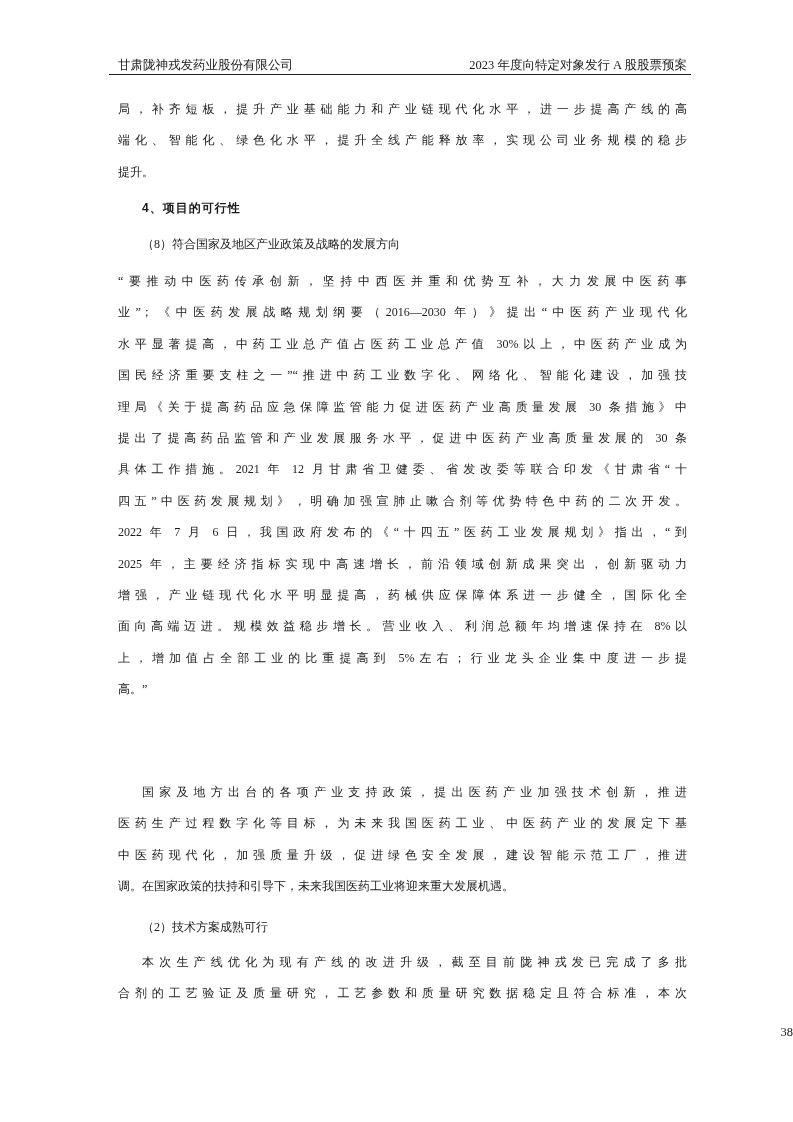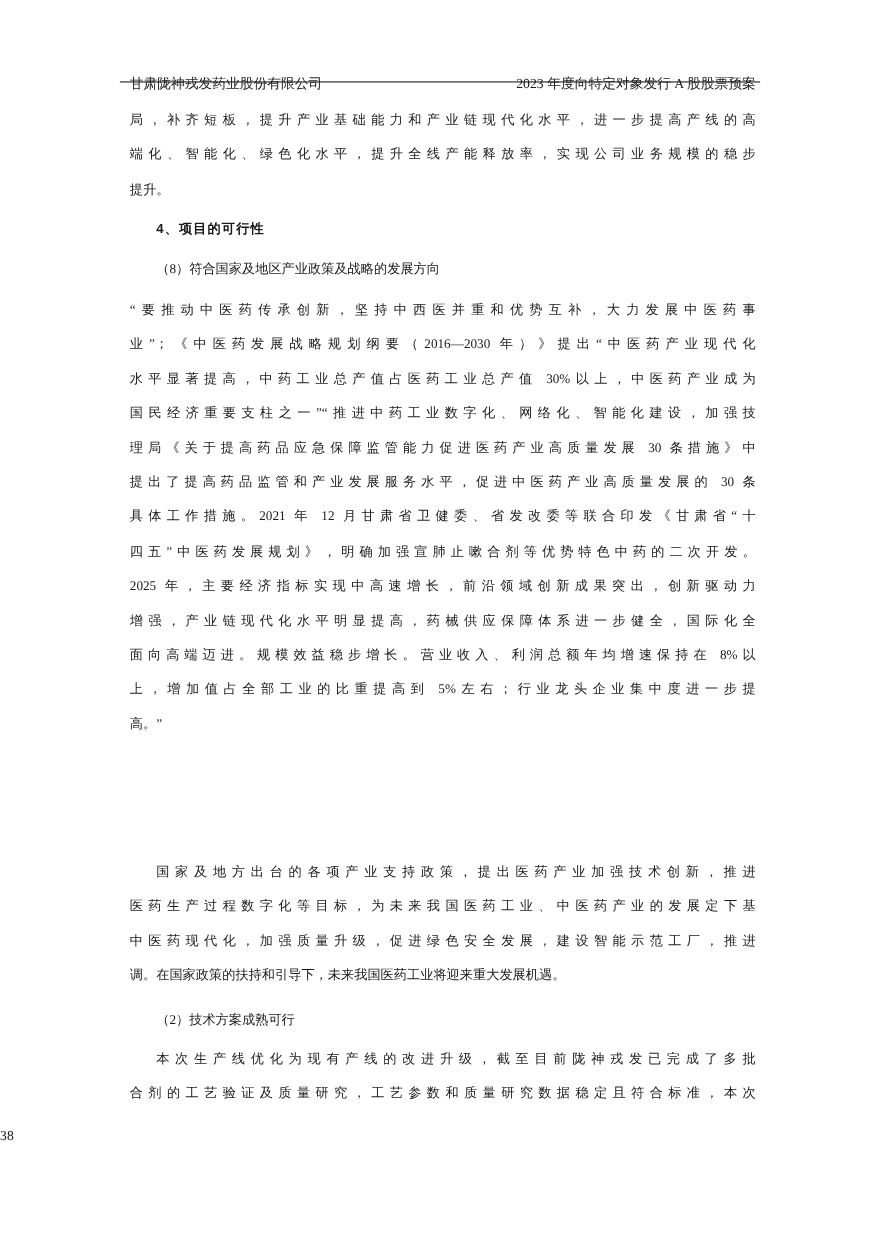--- a/index.html
+++ b/index.html
@@ -9,21 +9,21 @@
     height: 1122px;
     background: #ffffff;
     color: #1a1a1a;
     font-family: "Liberation Serif", "DejaVu Serif", serif;
     overflow: hidden;
   }
   
   .hdr-row {
     position: absolute;
     left: 118px;
-    top: 67px;
+    top: 56px;
     width: 569px;
     height: 18px;
     font-size: 12.5px;
     line-height: 18px;
   }
   .hdr-left  { float: left;  }
   .hdr-right { float: right; }
   .hdr-rule {
     position: absolute;
     left: 109px;
@@ -56,21 +56,21 @@
   .heading {
     font-family: "Liberation Sans", "DejaVu Sans", sans-serif;
     font-weight: bold;
     letter-spacing: 1px;
   }
   .footer {
     position: absolute;
     left: 0;
     top: 1023px;
     width: 793px;
-    text-align: left;
+    text-align: right;
     font-size: 12.5px;
     line-height: 18px;
   }
 </style>
 </head>
 <body>
 
 <div class="page">
 
   <div class="hdr-row">
@@ -95,20 +95,21 @@
 
   <div class="blk" style="top:266px">
     <div class="line">“要推动中医药传承创新，坚持中西医并重和优势互补，大力发展中医药事</div>
     <div class="line">业”；《中医药发展战略规划纲要（2016—2030 年）》提出“中医药产业现代化</div>
     <div class="line">水平显著提高，中药工业总产值占医药工业总产值 30%以上，中医药产业成为</div>
     <div class="line">国民经济重要支柱之一”“推进中药工业数字化、网络化、智能化建设，加强技</div>
     <div class="line">理局《关于提高药品应急保障监管能力促进医药产业高质量发展 30 条措施》中</div>
     <div class="line">提出了提高药品监管和产业发展服务水平，促进中医药产业高质量发展的 30 条</div>
     <div class="line">具体工作措施。2021 年 12 月甘肃省卫健委、省发改委等联合印发《甘肃省“十</div>
     <div class="line">四五”中医药发展规划》，明确加强宣肺止嗽合剂等优势特色中药的二次开发。</div>
+    <div class="line">2022 年 7 月 6 日，我国政府发布的《“十四五”医药工业发展规划》指出，“到</div>
     <div class="line">2025 年，主要经济指标实现中高速增长，前沿领域创新成果突出，创新驱动力</div>
     <div class="line">增强，产业链现代化水平明显提高，药械供应保障体系进一步健全，国际化全</div>
     <div class="line">面向高端迈进。规模效益稳步增长。营业收入、利润总额年均增速保持在 8%以</div>
     <div class="line">上，增加值占全部工业的比重提高到 5%左右；行业龙头企业集中度进一步提</div>
     <div class="line flush">高。”</div>
   </div>
 
   <div class="blk" style="top:777px">
     <div class="line indent">国家及地方出台的各项产业支持政策，提出医药产业加强技术创新，推进</div>
     <div class="line">医药生产过程数字化等目标，为未来我国医药工业、中医药产业的发展定下基</div>

